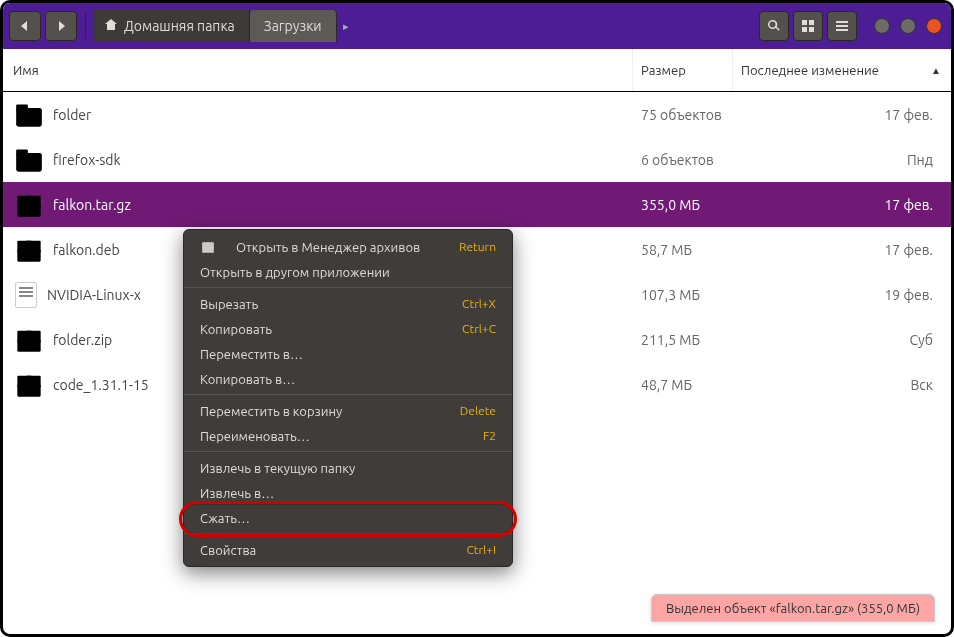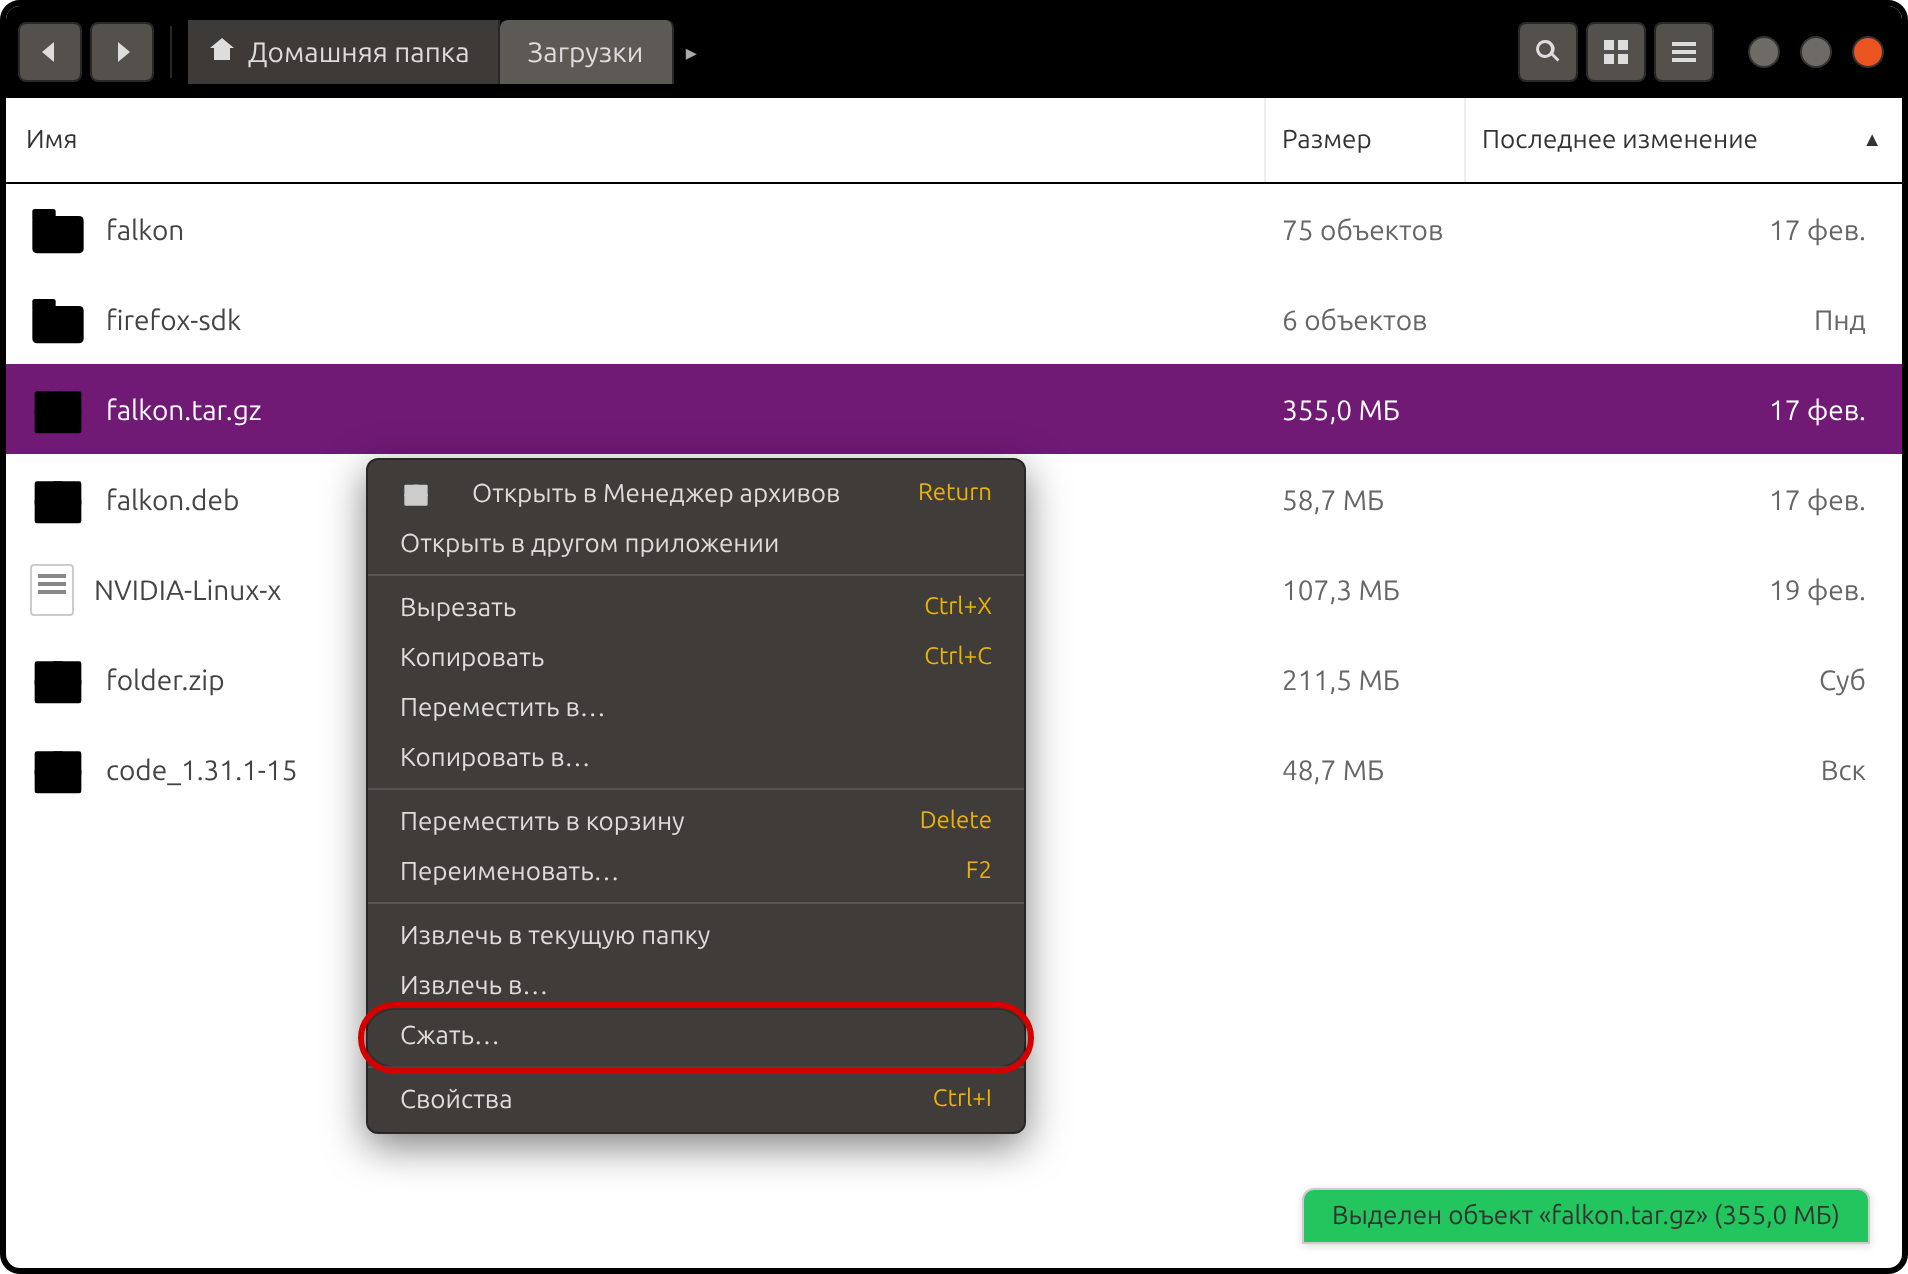--- a/index.html
+++ b/index.html
@@ -1,21 +1,21 @@
 <!DOCTYPE html>
 <html><head>
 <meta charset="utf-8">
 <style>
   * { box-sizing: border-box; margin: 0; padding: 0; font-family: Ubuntu, "Segoe UI", sans-serif; }
   body { background: #fff; width: 954px; height: 637px; overflow: hidden; position: relative; border: 3px solid #000; border-radius: 10px;}
   .window { width: 100%; height: 100%; display: flex; flex-direction: column; }
 
   
   .toolbar {
-    height: 46px; background: #000000;
+    height: 46px; background: #4c1d95;
     display: flex; align-items: center; padding: 0 6px; gap: 4px;
     border-top-left-radius: 6px; border-top-right-radius: 6px;
   }
   .tb-btn {
     width: 32px; height: 30px; background: #54504c; border: 1px solid #2a2826;
     border-radius: 4px; display: flex; align-items: center; justify-content: center;
     color: #ddd; cursor: pointer;
   }
   .tb-btn.small { width: 30px; }
   .tb-btn svg { width: 14px; height: 14px; fill: #ddd; }
@@ -81,21 +81,21 @@
   .ctx-icon svg { width:14px; height:14px; fill:#ccc;}
   .ctx-highlight-ring {
     position:absolute; left: 176px; top: 498px; width: 338px; height: 36px;
     border: 3.5px solid #d40000; border-radius: 18px; z-index: 20; pointer-events:none;
     box-shadow: 0 0 0 1px rgba(0,0,0,0.2) inset;
   }
 
   
   .status {
     position: absolute; right: 16px; bottom: 12px;
-    background: #22c55e; border: 1px solid #ccc; border-radius: 6px 6px 0 0;
+    background: #fca5a5; border: 1px solid #ccc; border-radius: 6px 6px 0 0;
     padding: 6px 14px; font-size: 13px; color: #333;
     box-shadow: 0 1px 4px rgba(0,0,0,0.15);
   }
 </style>
 </head>
 <body>
 
 <svg width="0" height="0" style="position:absolute">
   <defs>
     <g id="svg-folder">
@@ -187,21 +187,21 @@
   </div>
 
   <div class="files" id="file-list">
       <div class="row">
         <div class="c-name">
           <span class="icon folder">
             <svg viewBox="0 0 24 24">
               <use href="#svg-folder"></use>
             </svg>
           </span>
-          <span>falkon</span>
+          <span>folder</span>
         </div>
         <div class="c-size"><span>75 объектов</span></div>
         <div class="c-mod"><span>17 фев.</span></div>
       </div>
       <div class="row">
         <div class="c-name">
           <span class="icon folder">
             <svg viewBox="0 0 24 24">
               <use href="#svg-folder"></use>
             </svg>

